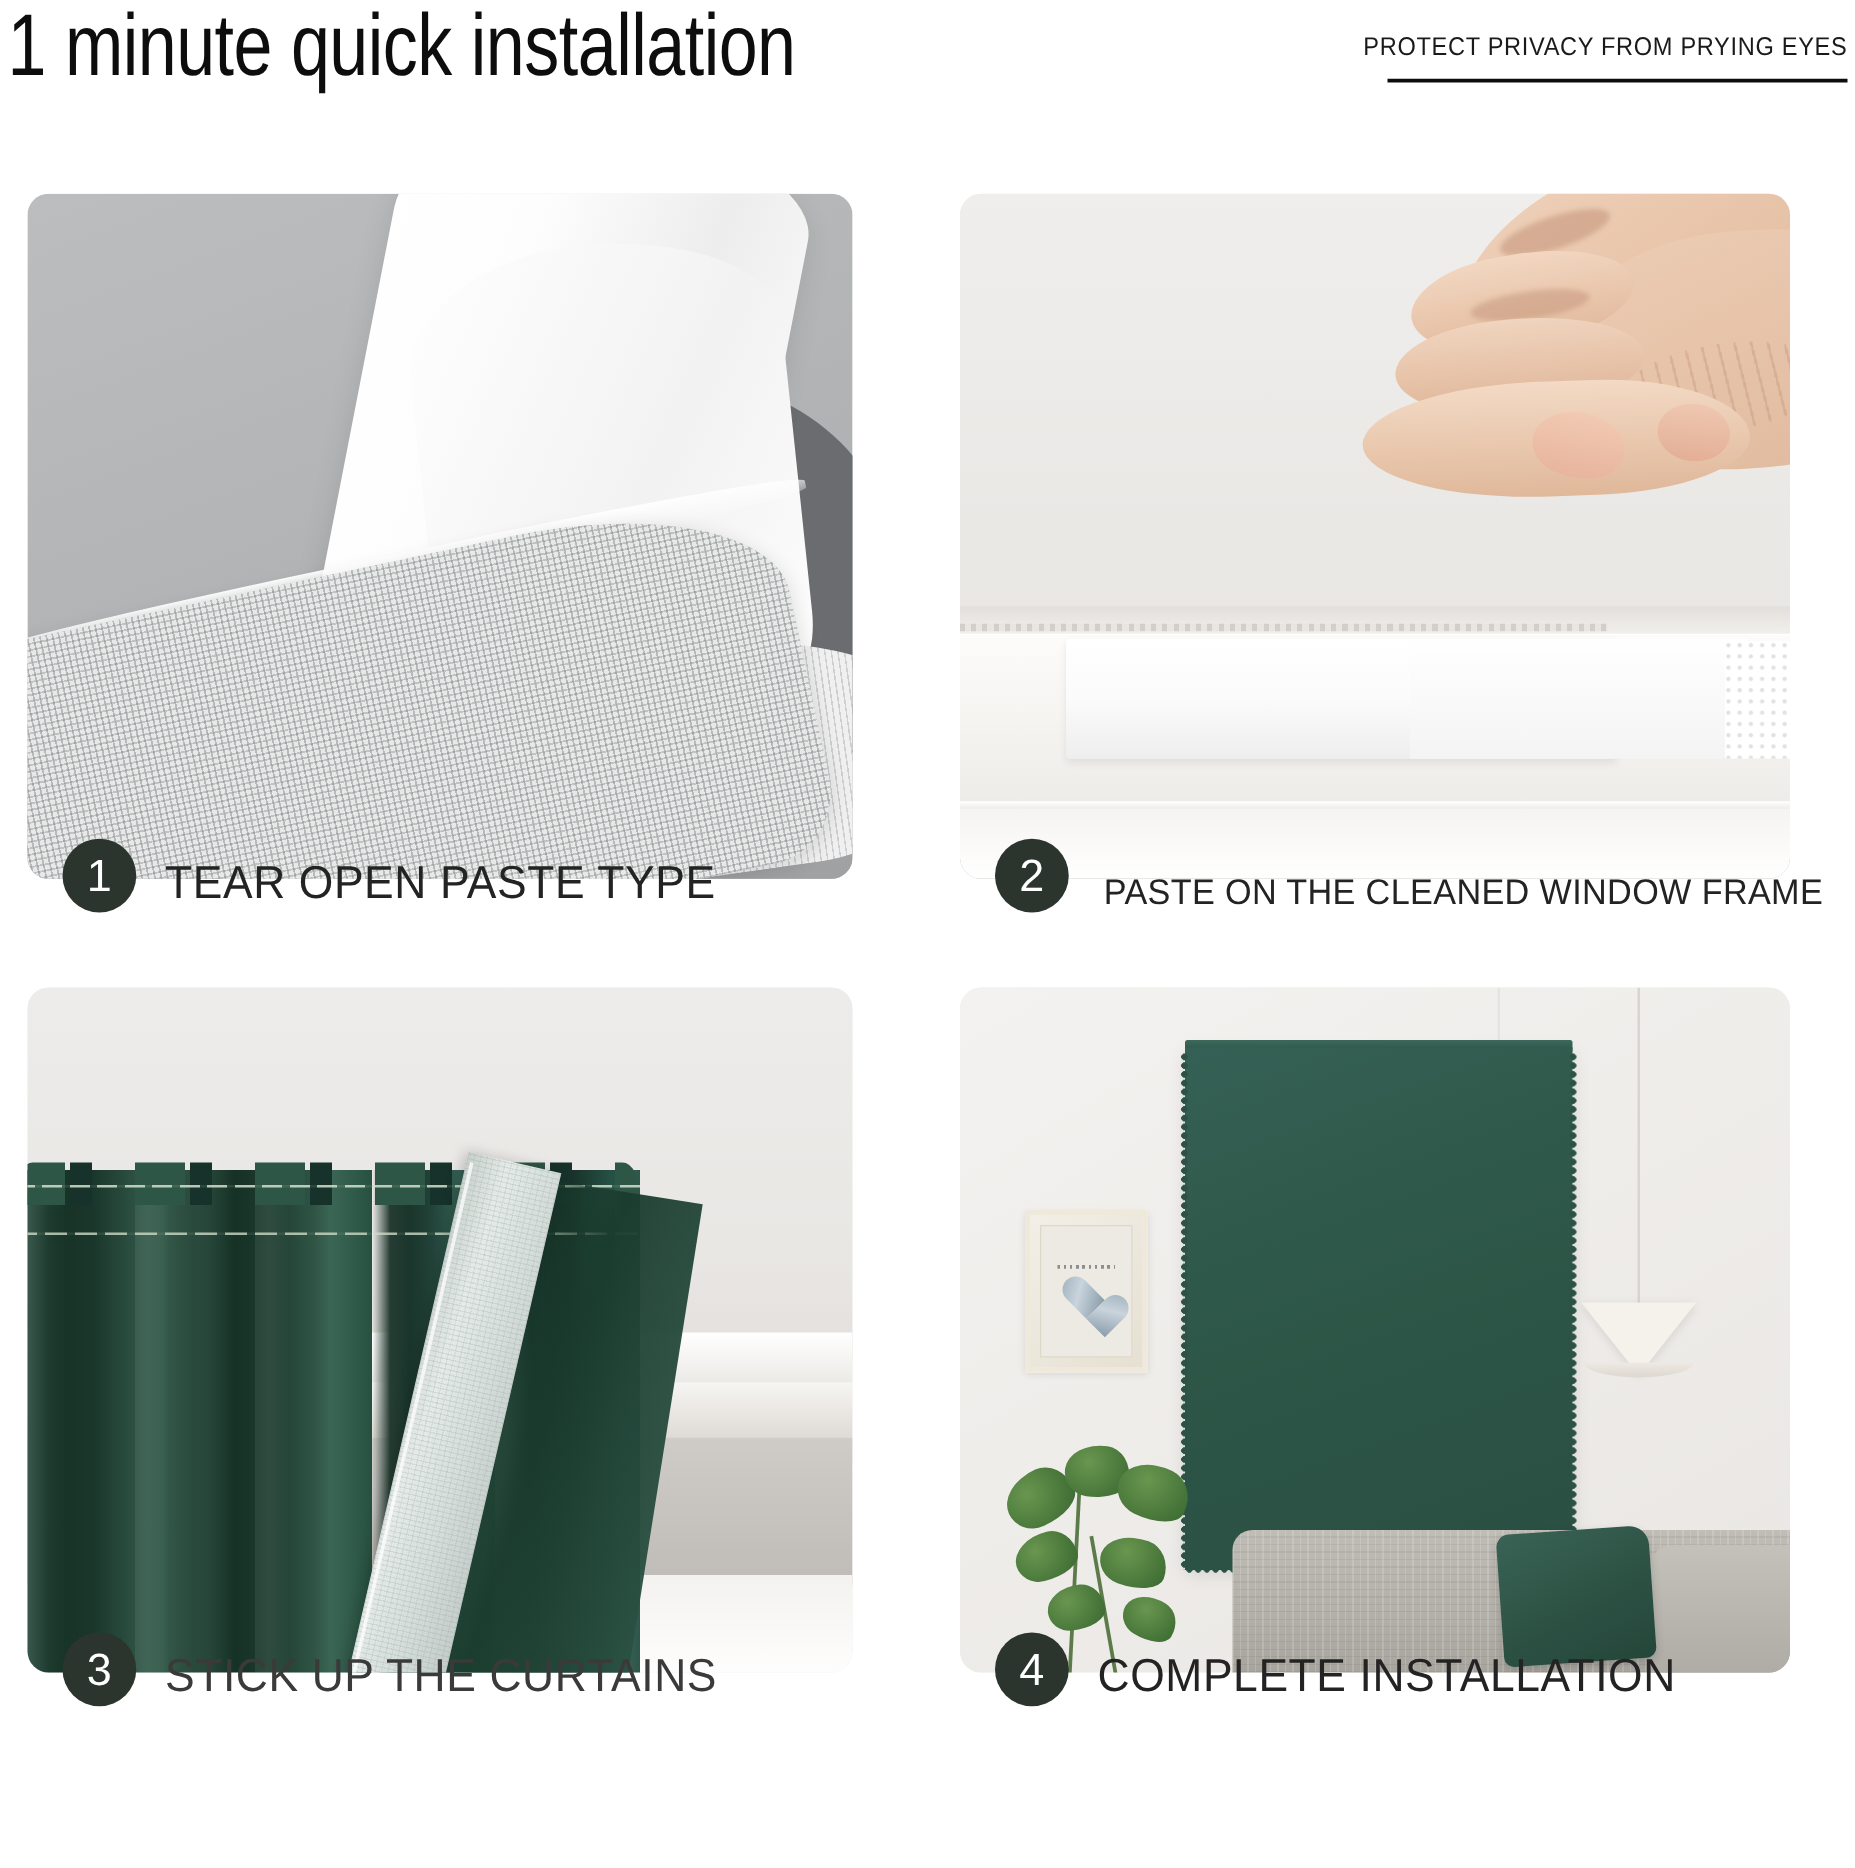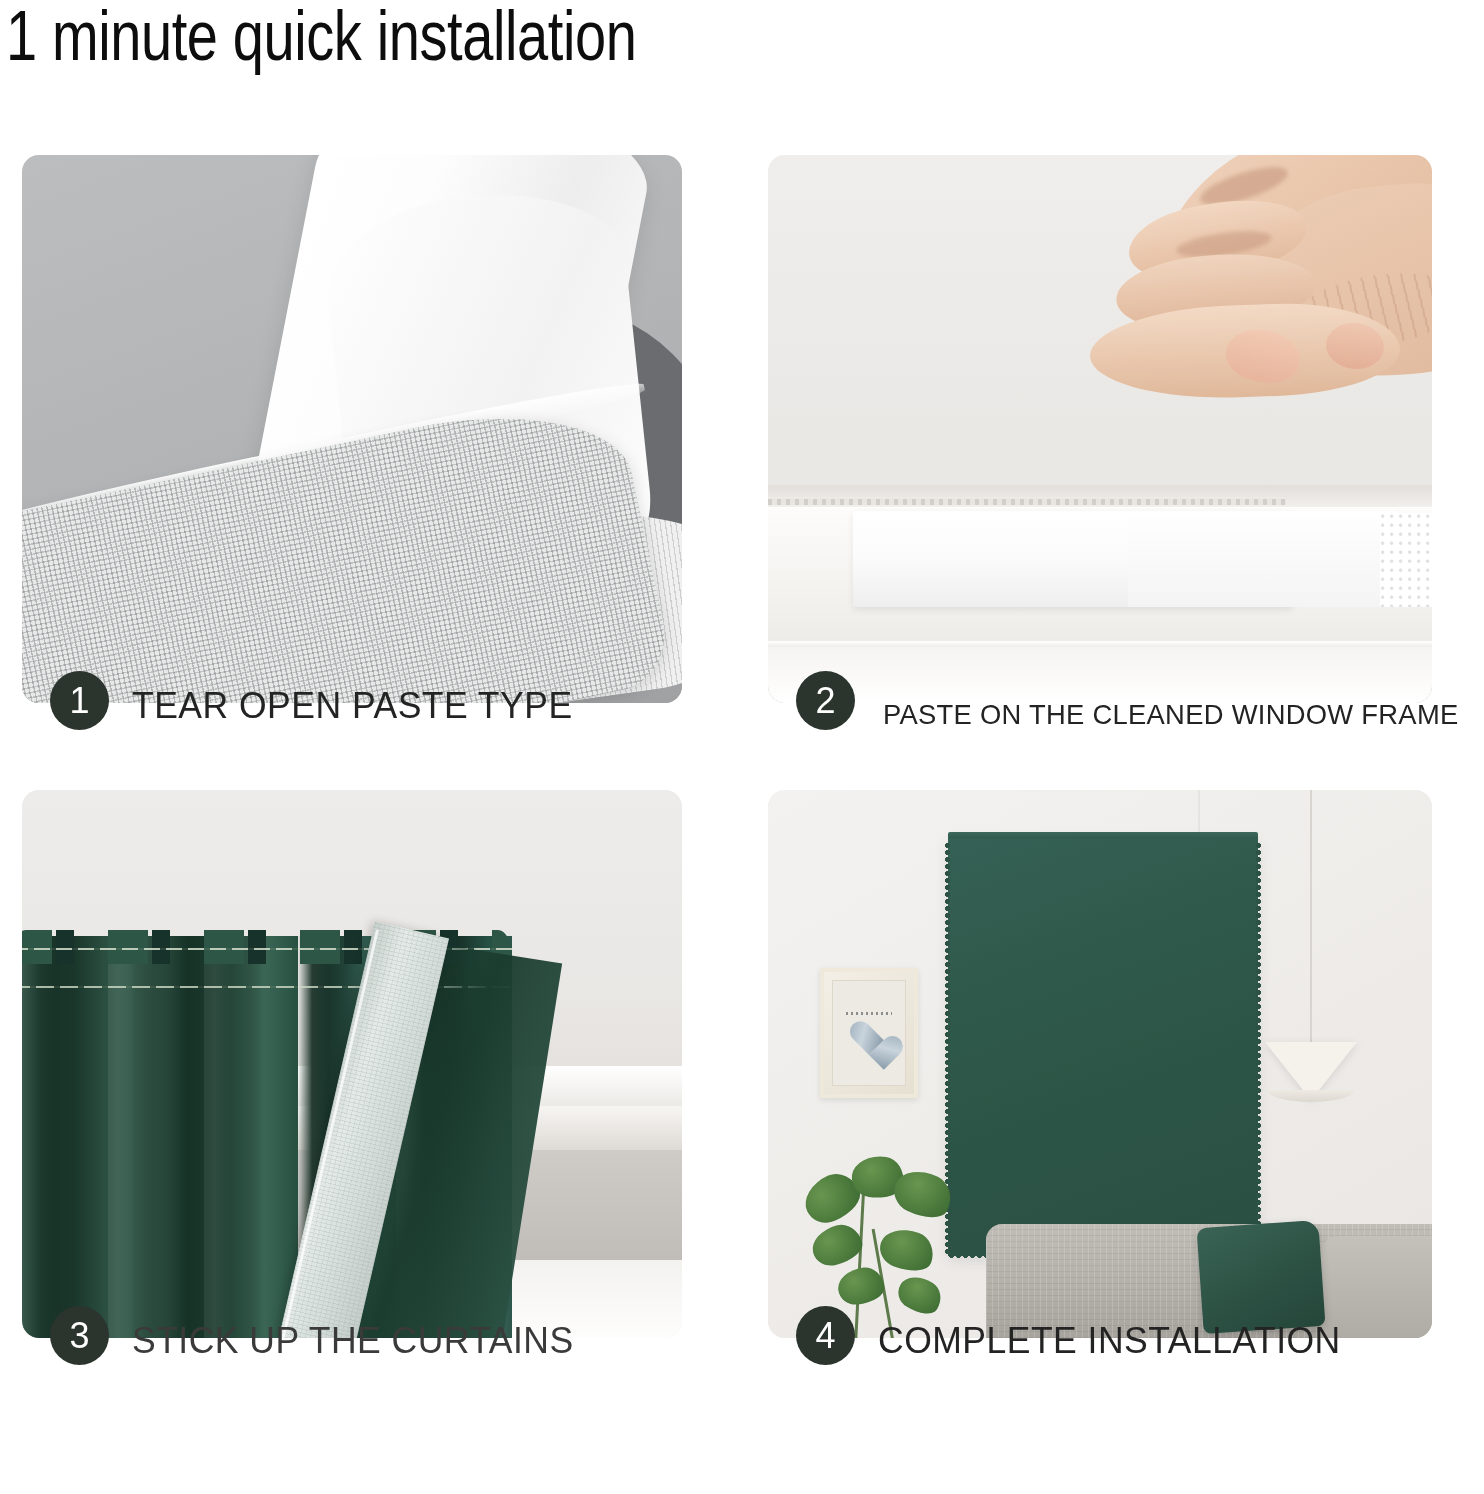--- a/index.html
+++ b/index.html
@@ -472,20 +472,24 @@
   .p4-leaf.l4 { left:18px;  bottom:84px;  width:50px; height:38px; transform:rotate(-14deg); }
   .p4-leaf.l5 { left:86px;  bottom:78px;  width:54px; height:40px; transform:rotate(20deg); }
   .p4-leaf.l6 { left:44px;  bottom:44px;  width:46px; height:36px; transform:rotate(-6deg); }
   .p4-leaf.l7 { left:104px; bottom:36px;  width:44px; height:34px; transform:rotate(32deg); }
 </style>
 </head>
 <body>
 
 <div class="header">
   <div class="main-title">1 minute quick installation</div>
+  <div class="tagline-wrap">
+    <div class="tagline">PROTECT PRIVACY FROM PRYING EYES</div>
+    <div class="tagline-rule"></div>
+  </div>
 </div>
 
 <div class="grid">
 
   <div class="cell c1">
     <div class="photo">
       <div class="p1-bg"></div>
       <div class="p1-darkblob"></div>
       <div class="p1-lowgray"></div>
       <div class="p1-strip"></div>

